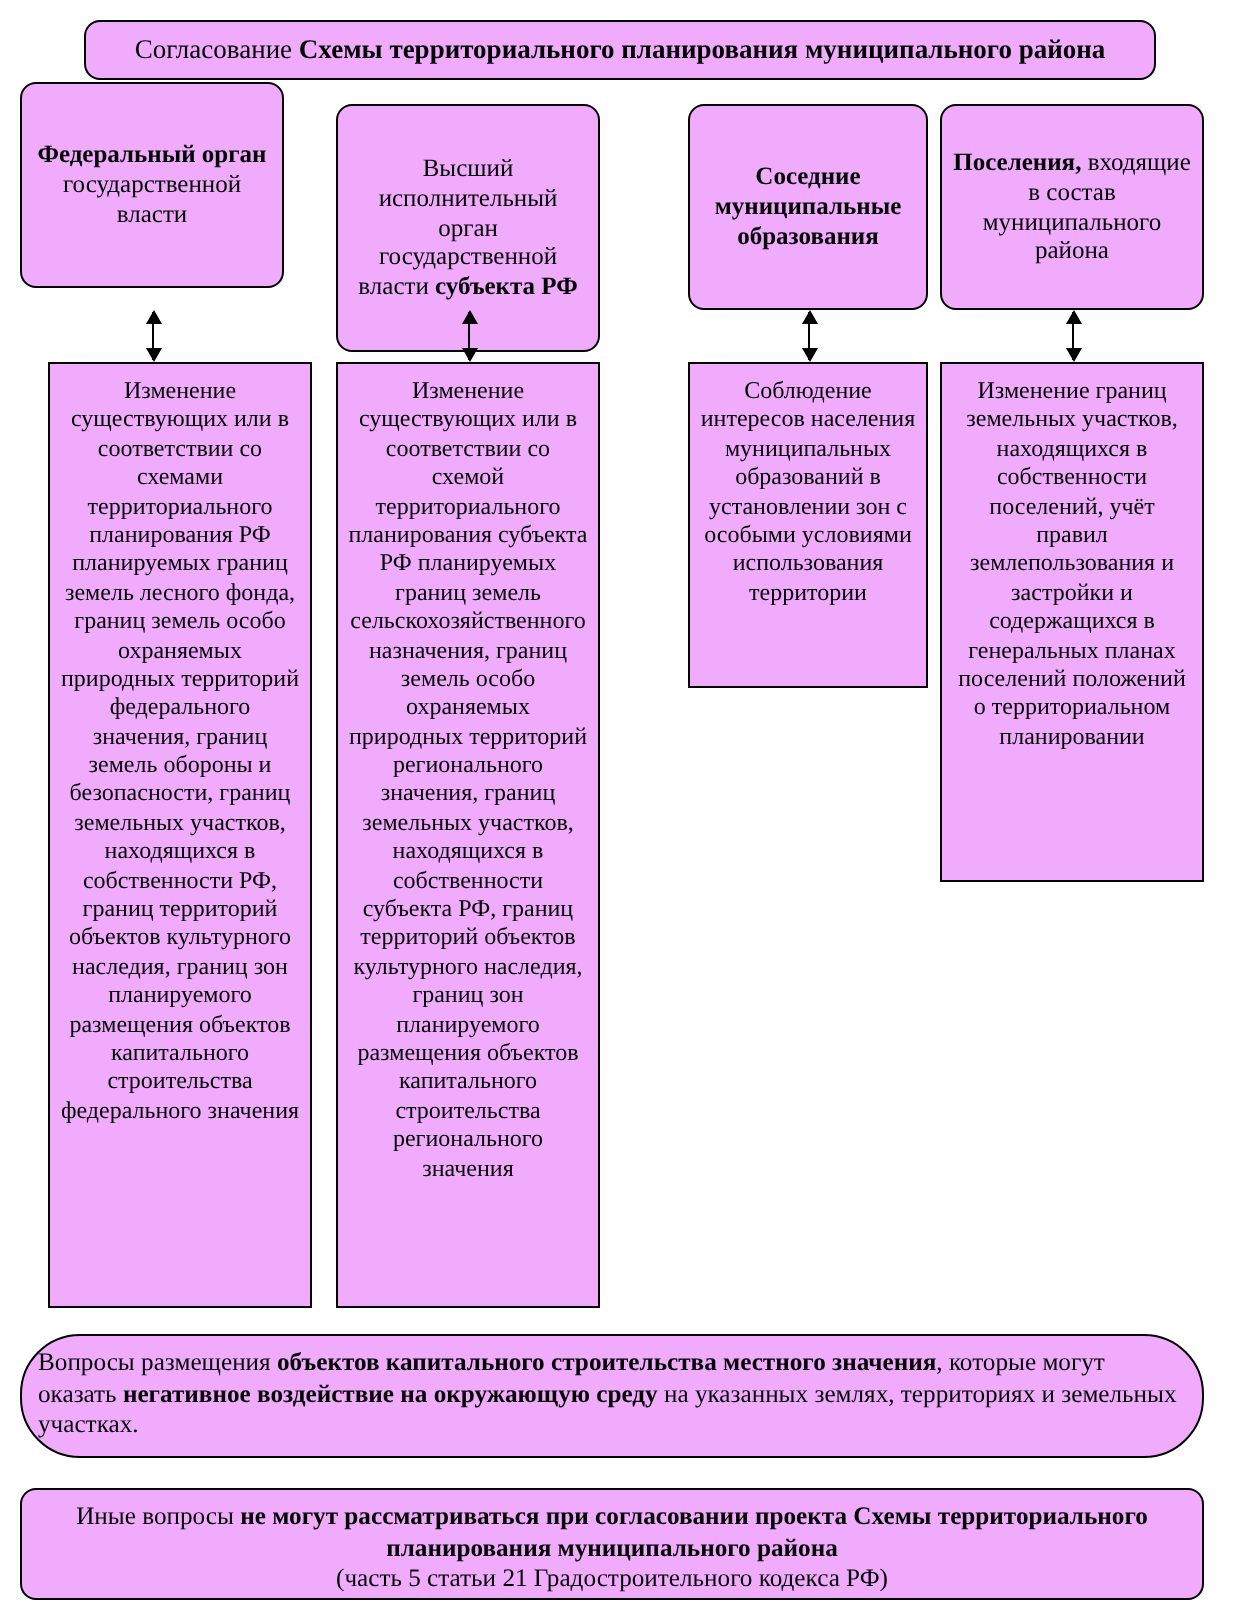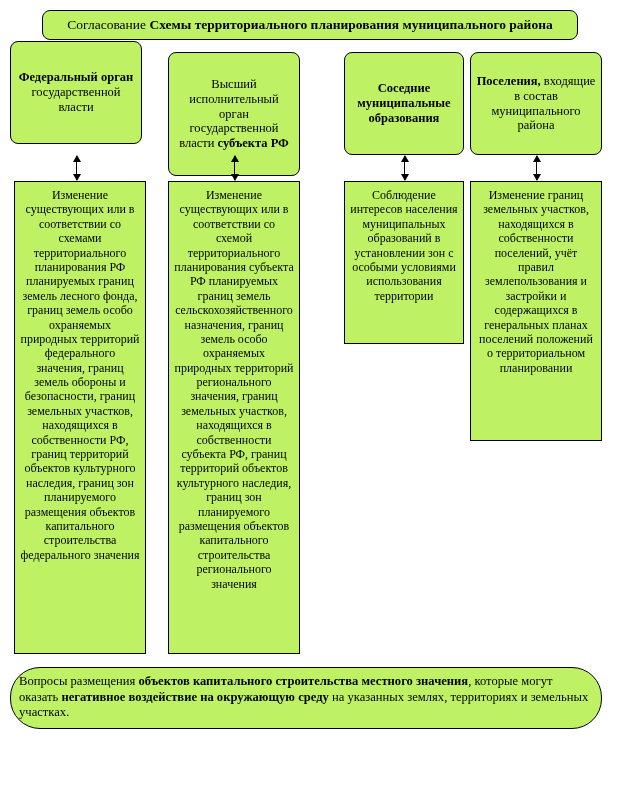--- a/index.html
+++ b/index.html
@@ -17,21 +17,21 @@
   }
   .page {
     position: relative;
     width: 620px;
     height: 806px;
   }
   .box {
     position: absolute;
     border: 1px solid #000000;
     box-sizing: border-box;
-    background: #bef264;
+    background: #f0abfc;
   }
   .rounded {
     border-radius: 8px;
   }
   .center {
     text-align: center;
   }
   .title-bar {
     left: 42px;
     top: 10px;
@@ -137,34 +137,38 @@
     <div class="inner">
       <span class="b">Поселения,</span><span> входящие в состав муниципального района</span>
     </div>
   </div>
 
   <div class="arrow up" style="left:76px; top:156px; height:24px;"></div>
   <div class="arrow up" style="left:234px; top:156px; height:24px;"></div>
   <div class="arrow up" style="left:404px; top:156px; height:24px;"></div>
   <div class="arrow up" style="left:536px; top:156px; height:24px;"></div>
 
-  <div class="box col-box" style="left:14px; top:181px; width:132px; height:473px;">
+  <div class="box col-box" style="left:24px; top:181px; width:132px; height:473px;">
     <span>Изменение существующих или в соответствии со схемами территориального планирования РФ планируемых границ земель лесного фонда, границ земель особо охраняемых природных территорий федерального значения, границ земель обороны и безопасности, границ земельных участков, находящихся в собственности РФ, границ территорий объектов культурного наследия, границ зон планируемого размещения объектов капитального строительства федерального значения</span>
   </div>
 
   <div class="box col-box" style="left:168px; top:181px; width:132px; height:473px;">
     <span>Изменение существующих или в соответствии со схемой территориального планирования субъекта РФ планируемых границ земель сельскохозяйственного назначения, границ земель особо охраняемых природных территорий регионального значения, границ земельных участков, находящихся в собственности субъекта РФ, границ территорий объектов культурного наследия, границ зон планируемого размещения объектов капитального строительства регионального значения</span>
   </div>
 
   <div class="box col-box" style="left:344px; top:181px; width:120px; height:163px;">
     <span>Соблюдение интересов населения муниципальных образований в установлении зон с особыми условиями использования территории</span>
   </div>
 
   <div class="box col-box" style="left:470px; top:181px; width:132px; height:260px;">
     <span>Изменение границ земельных участков, находящихся в собственности поселений, учёт правил землепользования и застройки и содержащихся в генеральных планах поселений положений о территориальном планировании</span>
   </div>
 
   <div class="box wide-box" style="left:10px; top:667px; width:592px; height:62px;">
     <span>Вопросы размещения </span><span class="b">объектов капитального строительства местного значения</span><span>, которые могут оказать </span><span class="b">негативное воздействие на окружающую среду</span><span> на указанных землях, территориях и земельных участках.</span>
   </div>
 
+  <div class="box rounded wide-box-center" style="left:10px; top:744px; width:592px; height:56px;">
+    <span>Иные вопросы </span><span class="b">не могут рассматриваться при согласовании проекта Схемы территориального планирования муниципального района</span><br>
+    <span>(часть 5 статьи 21 Градостроительного кодекса РФ)</span>
+  </div>
 
 </div>
 
 </body></html>

